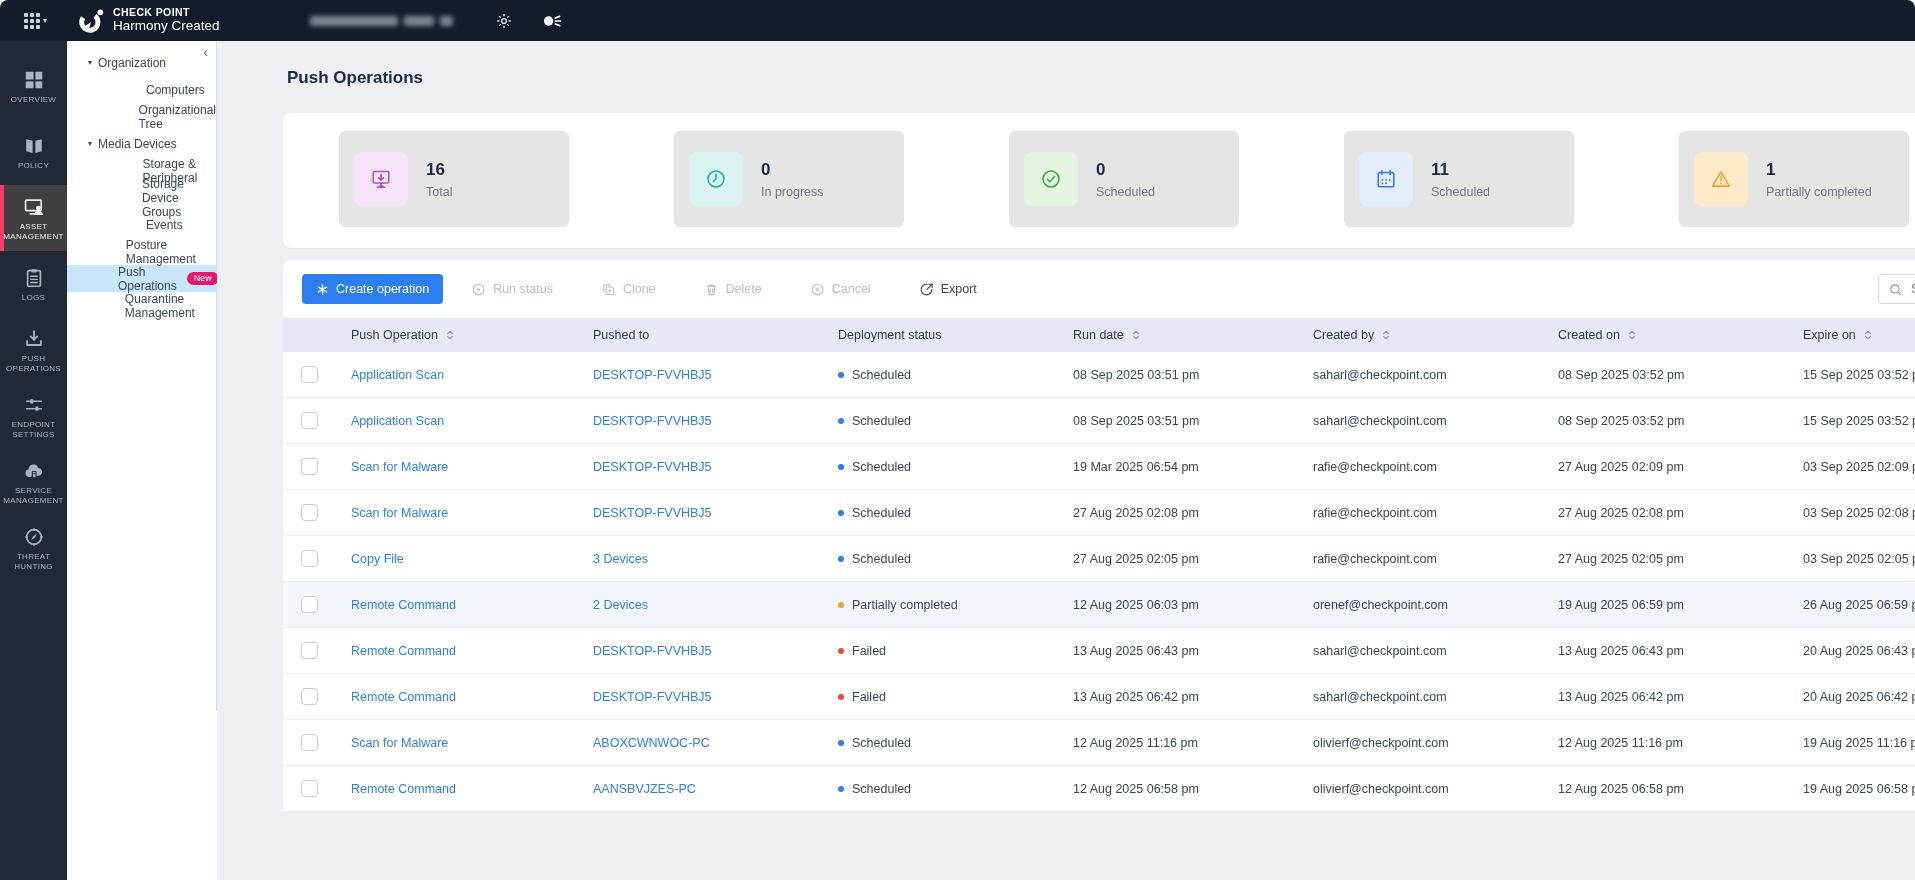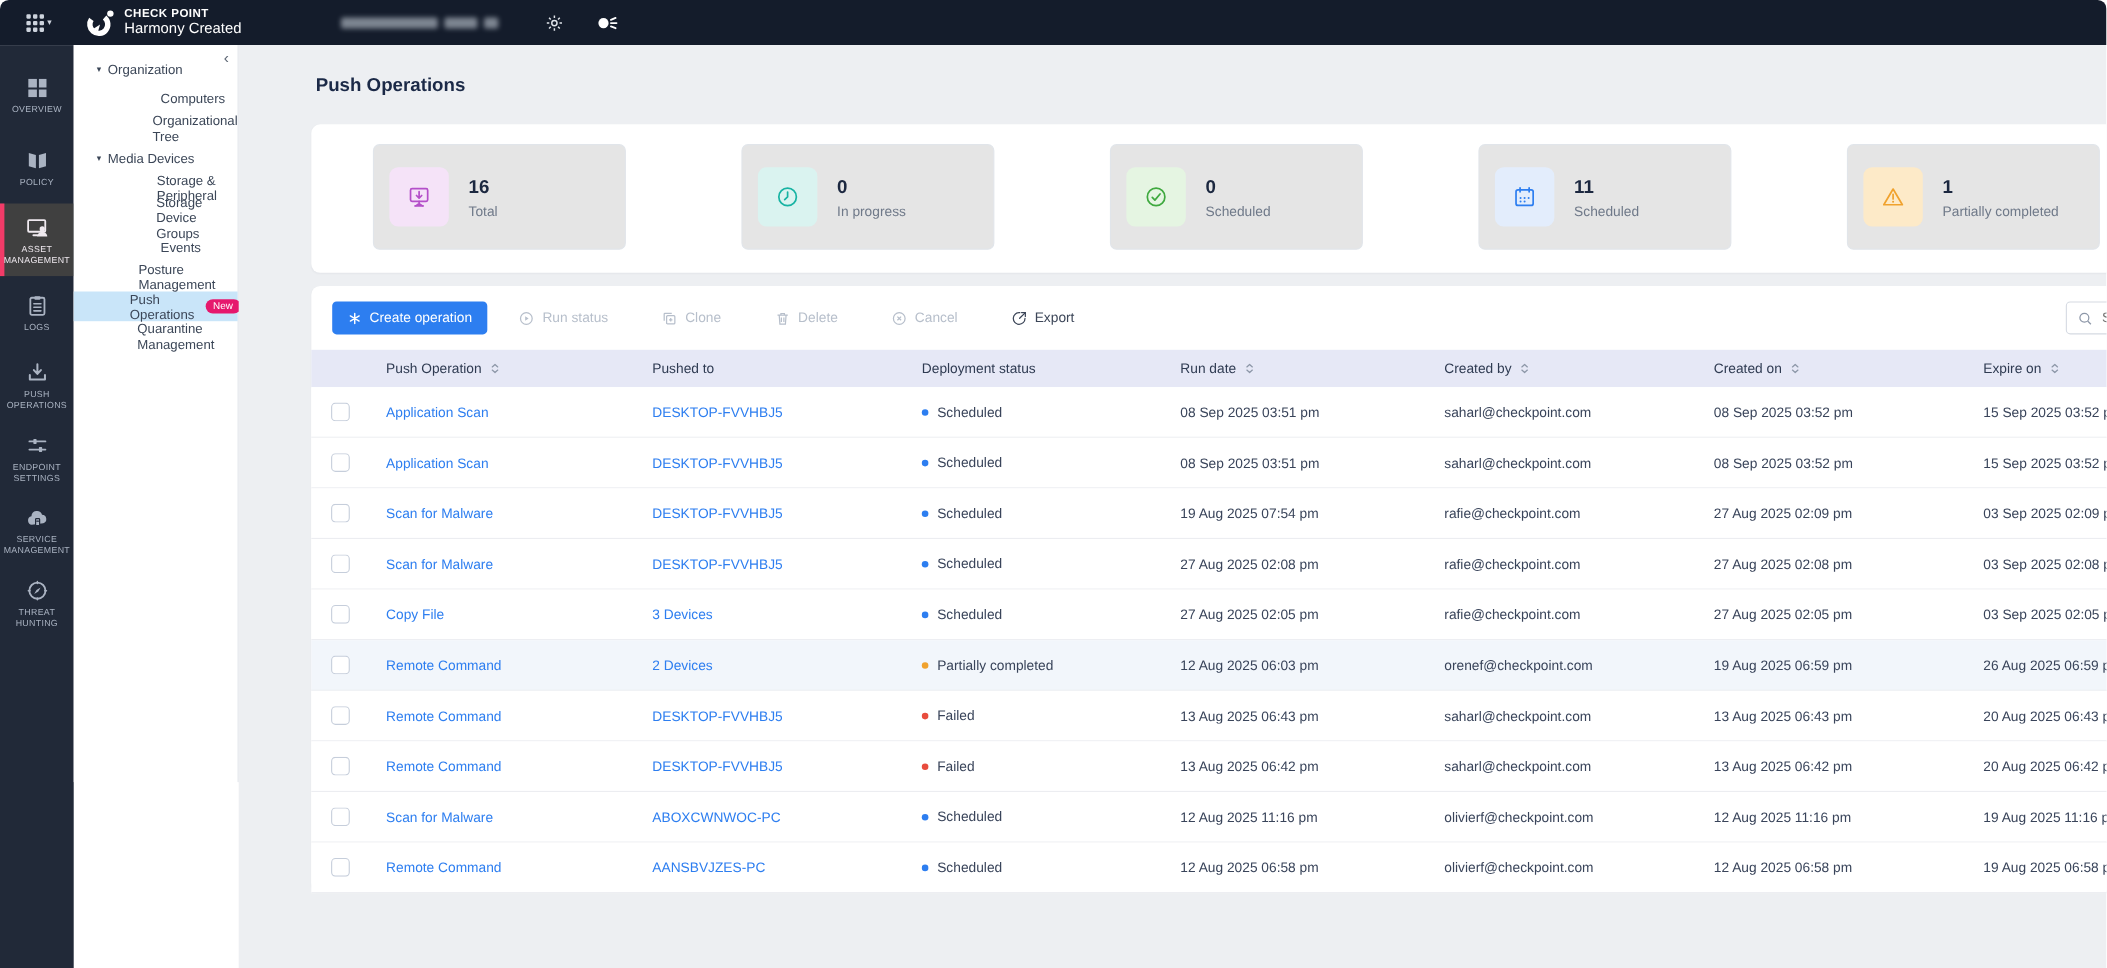--- a/index.html
+++ b/index.html
@@ -486,21 +486,21 @@
     <div class="cell">08 Sep 2025 03:52 pm</div>
     <div class="cell">15 Sep 2025 03:52 pm</div>
   </div>
         <div class="trow">
     <div class="cell c-check">
             <span class="checkbox"></span>
           </div>
     <div class="cell c-op"><a class="link">Scan for Malware</a></div>
     <div class="cell"><a class="link">DESKTOP-FVVHBJ5</a></div>
     <div class="cell"><span class="dot" style="background: rgb(45, 126, 240);"></span><span class="status-txt">Scheduled</span></div>
-    <div class="cell">19 Aug 2025 07:54 pm</div>
+    <div class="cell">19 Mar 2025 06:54 pm</div>
     <div class="cell">rafie@checkpoint.com</div>
     <div class="cell">27 Aug 2025 02:09 pm</div>
     <div class="cell">03 Sep 2025 02:09 pm</div>
   </div>
         <div class="trow">
     <div class="cell c-check">
             <span class="checkbox"></span>
           </div>
     <div class="cell c-op"><a class="link">Scan for Malware</a></div>
     <div class="cell"><a class="link">DESKTOP-FVVHBJ5</a></div>

